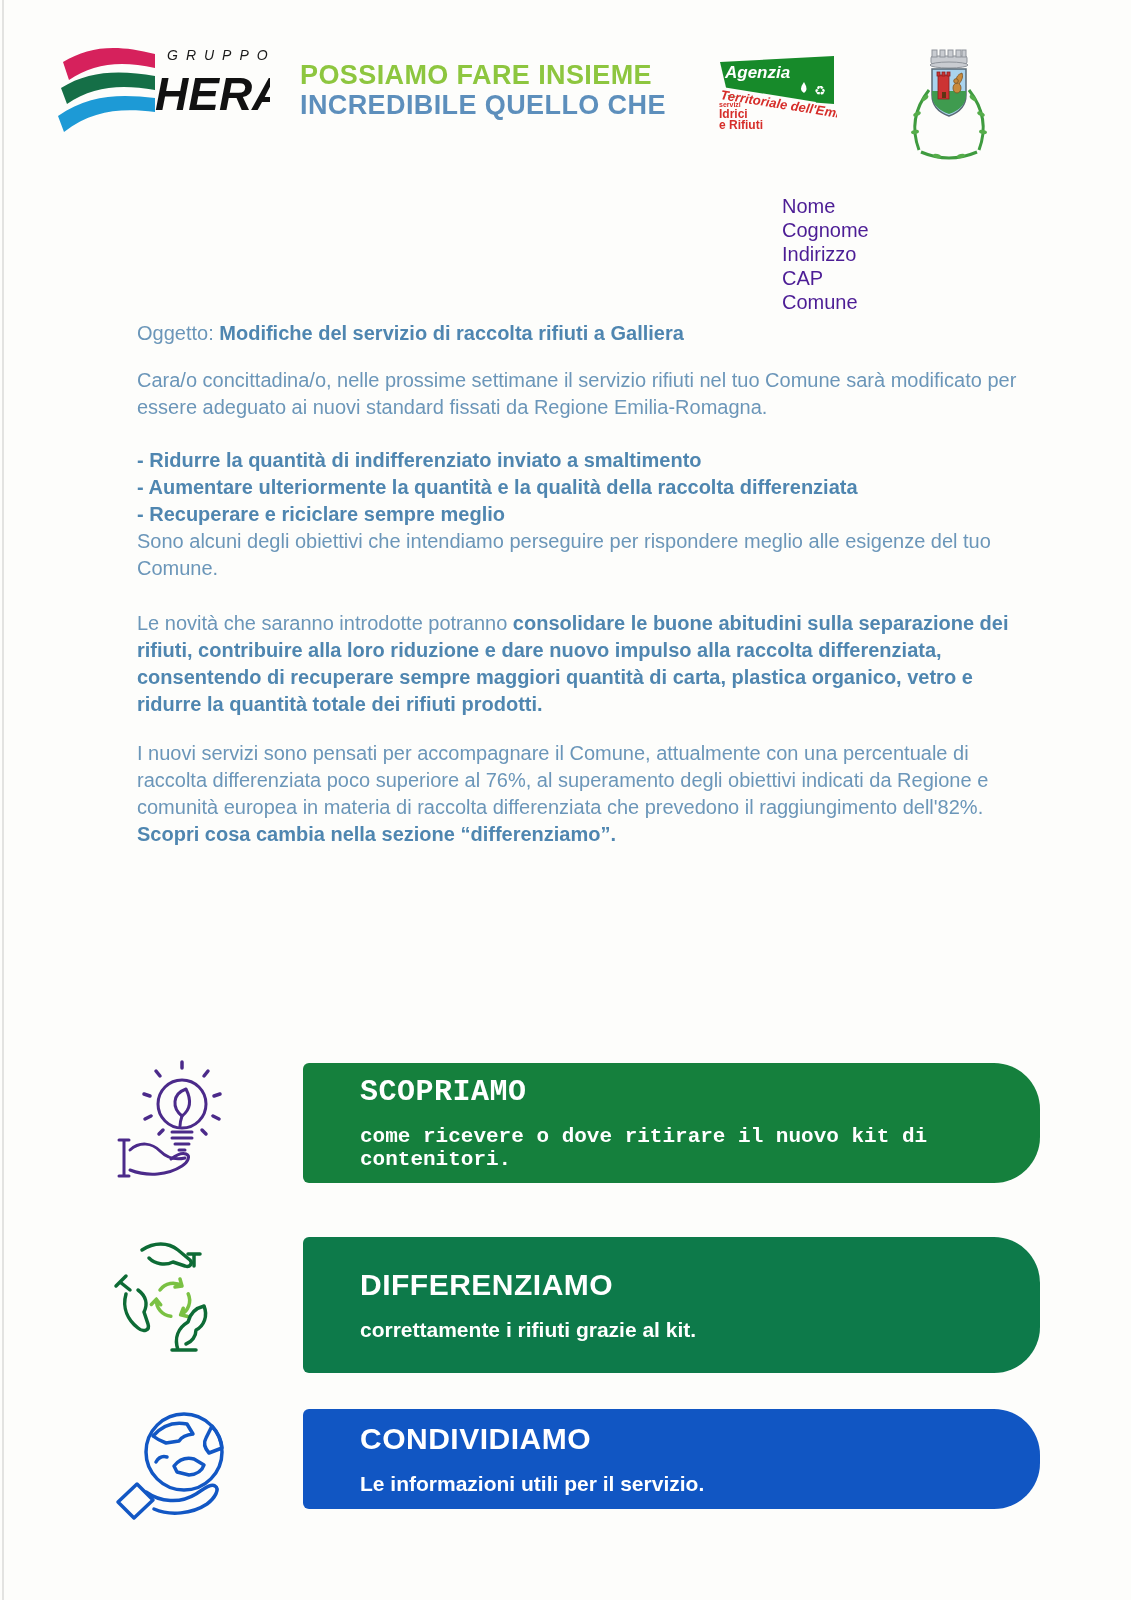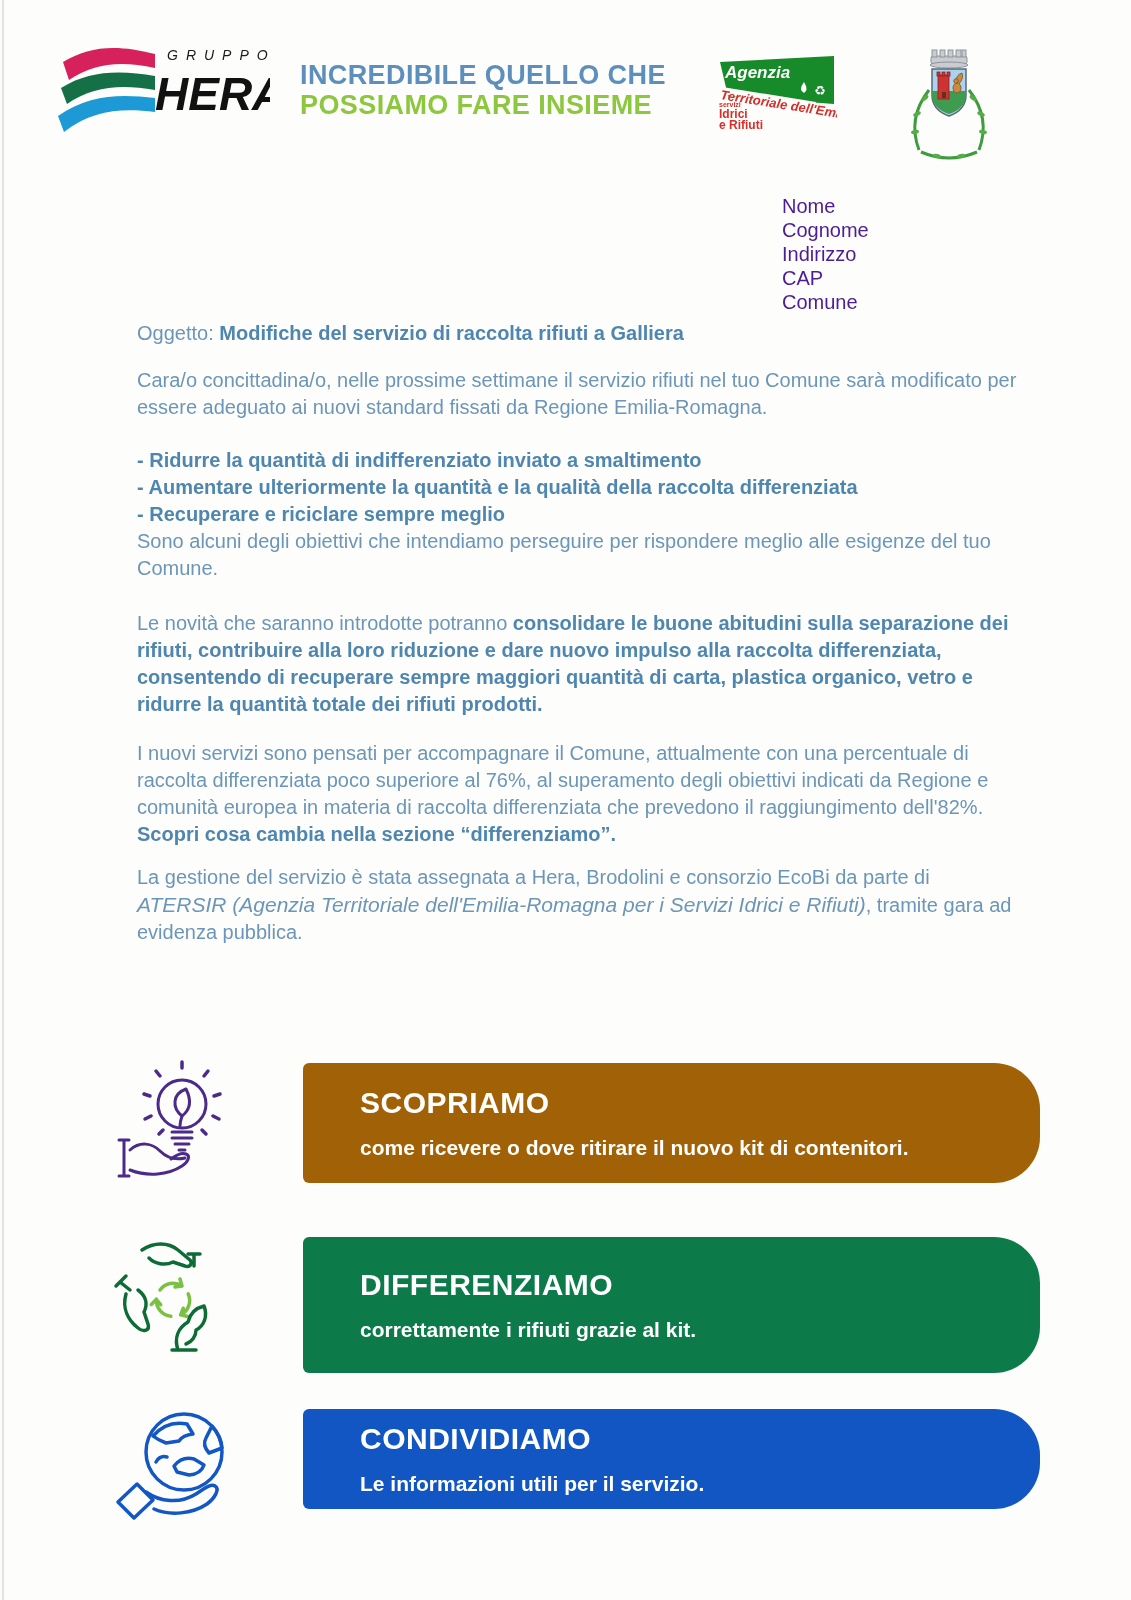--- a/index.html
+++ b/index.html
@@ -57,22 +57,22 @@
     <svg width="215" height="100" viewBox="0 0 215 100">
       <path d="M8,24 C34,8 62,6 100,16 L100,30 C64,22 38,26 14,42 Z" fill="#d6215c" style="fill: rgb(214, 33, 92);"></path>
       <path d="M6,50 C34,32 66,32 100,38 L100,52 C66,46 38,48 12,66 Z" fill="#156f47" style="fill: rgb(21, 111, 71);"></path>
       <path d="M3,78 C34,56 66,56 100,60 L100,74 C66,70 38,72 9,94 Z" fill="#1d9ad6" style="fill: rgb(29, 154, 214);"></path>
       <text x="112" y="22" font-size="14" letter-spacing="8" fill="#1a1a1a" font-style="italic">GRUPPO</text>
       <text x="100" y="72" font-size="46" font-weight="bold" font-style="italic" fill="#111">HERA</text>
     </svg>
   </div>
 
   <div class="tagline">
+    <div style="color: rgb(141, 198, 63);">POSSIAMO FARE INSIEME</div>
     <div style="color: rgb(93, 143, 188);">INCREDIBILE QUELLO CHE</div>
-    <div style="color: rgb(141, 198, 63);">POSSIAMO FARE INSIEME</div>
   </div>
 
   <div class="agenzia-logo">
     <svg width="125" height="76" viewBox="0 0 125 76">
       <polygon points="8,8 122,2 122,50 16,42" fill="#178a2a" style="fill: rgb(23, 138, 42);"></polygon>
       <polygon points="4,32 104,48 102,55 2,39" fill="#fdfdfb"></polygon>
       <text x="13" y="24" font-size="17" font-weight="bold" font-style="italic" fill="#ffffff">Agenzia</text>
       <path d="M92,28 q5,8 0,11 q-6,-3 0,-11" fill="#ffffff"></path>
       <text x="102" y="41" font-size="13" fill="#ffffff">♻</text>
       <text x="8" y="45" font-size="13" transform="rotate(9 8 45)" fill="#d62e2a" font-weight="bold" font-style="italic">Territoriale dell'Emilia-Romagna per i</text>
@@ -149,23 +149,20 @@
       <div>- Recuperare e riciclare sempre meglio</div>
     </div>
     <p class="p2">Sono alcuni degli obiettivi che intendiamo perseguire per rispondere meglio alle esigenze del tuo Comune.</p>
     <p class="p3">
       <span>Le novità che saranno introdotte potranno </span><strong>consolidare le buone abitudini sulla separazione dei rifiuti, contribuire alla loro riduzione e dare nuovo impulso alla raccolta differenziata, consentendo di recuperare sempre maggiori quantità di carta, plastica organico, vetro e ridurre la quantità totale dei rifiuti prodotti.</strong>
     </p>
     <p class="p4">
       <span>I nuovi servizi sono pensati per accompagnare il Comune, attualmente con una percentuale di raccolta differenziata poco superiore al 76%, al superamento degli obiettivi indicati da Regione e comunità europea in materia di raccolta differenziata che prevedono il raggiungimento dell'82%.</span>
       <strong>Scopri cosa cambia nella sezione “differenziamo”.</strong>
     </p>
-    <p class="p5">
-      <span>La gestione del servizio è stata assegnata a Hera, Brodolini e consorzio EcoBi da parte di </span><em>ATERSIR (Agenzia Territoriale dell'Emilia-Romagna per i Servizi Idrici e Rifiuti)</em><span>, tramite gara ad evidenza pubblica.</span>
-    </p>
   </div>
 
   <div class="side-icon icon-1">
     <svg width="130" height="130" viewBox="0 0 130 130" fill="none" stroke="#4b2a8a" stroke-width="3" stroke-linecap="round" stroke-linejoin="round">
       <circle cx="74" cy="48" r="24"></circle>
       <path d="M74,60 C64,52 64,38 78,33 C84,45 82,54 74,60 Z"></path>
       <path d="M74,60 q-2,6 -2,10"></path>
       <path d="M64,76 h20 M64,82 h20 M67,88 h14 M71,94 h6"></path>
       <g stroke-width="3.5">
         <path d="M74,12 v-6"></path>
@@ -176,21 +173,21 @@
           <path d="M42,40 l-6,-2"></path>
           <path d="M43,60 l-6,3"></path>
           <path d="M94,74 l4,4"></path>
           <path d="M55,74 l-4,4"></path>
       </g>
       <path d="M16,84 v36 M11,84 h10 M11,120 h10"></path>
       <path d="M22,94 c10,-9 22,-7 30,1 c7,7 16,9 25,7"></path>
       <path d="M22,114 c18,7 38,5 52,-4 c6,-4 9,-10 4,-12 c-5,-2 -11,2 -15,5"></path>
     </svg>
   </div>
-  <div class="banner banner-1" style="background-color: #a16207;">
+  <div class="banner banner-1" style="background-color: #15803d; font-family: Liberation Mono, monospace;">
     <div class="b-title">SCOPRIAMO</div>
     <div class="b-sub">come ricevere o dove ritirare il nuovo kit di contenitori.</div>
   </div>
 
   <div class="side-icon icon-2">
     <svg width="130" height="130" viewBox="0 0 130 130" fill="none" stroke-linecap="round" stroke-linejoin="round">
 
       <g stroke="#7ac143" stroke-width="3.5">
         <path id="rarc" d="M52,62 a16,16 0 0 1 22,-4 m0,0 l-7,1 m7,-1 l-2,-7"></path>
         <use href="#rarc" transform="rotate(120 65 72)"></use>

